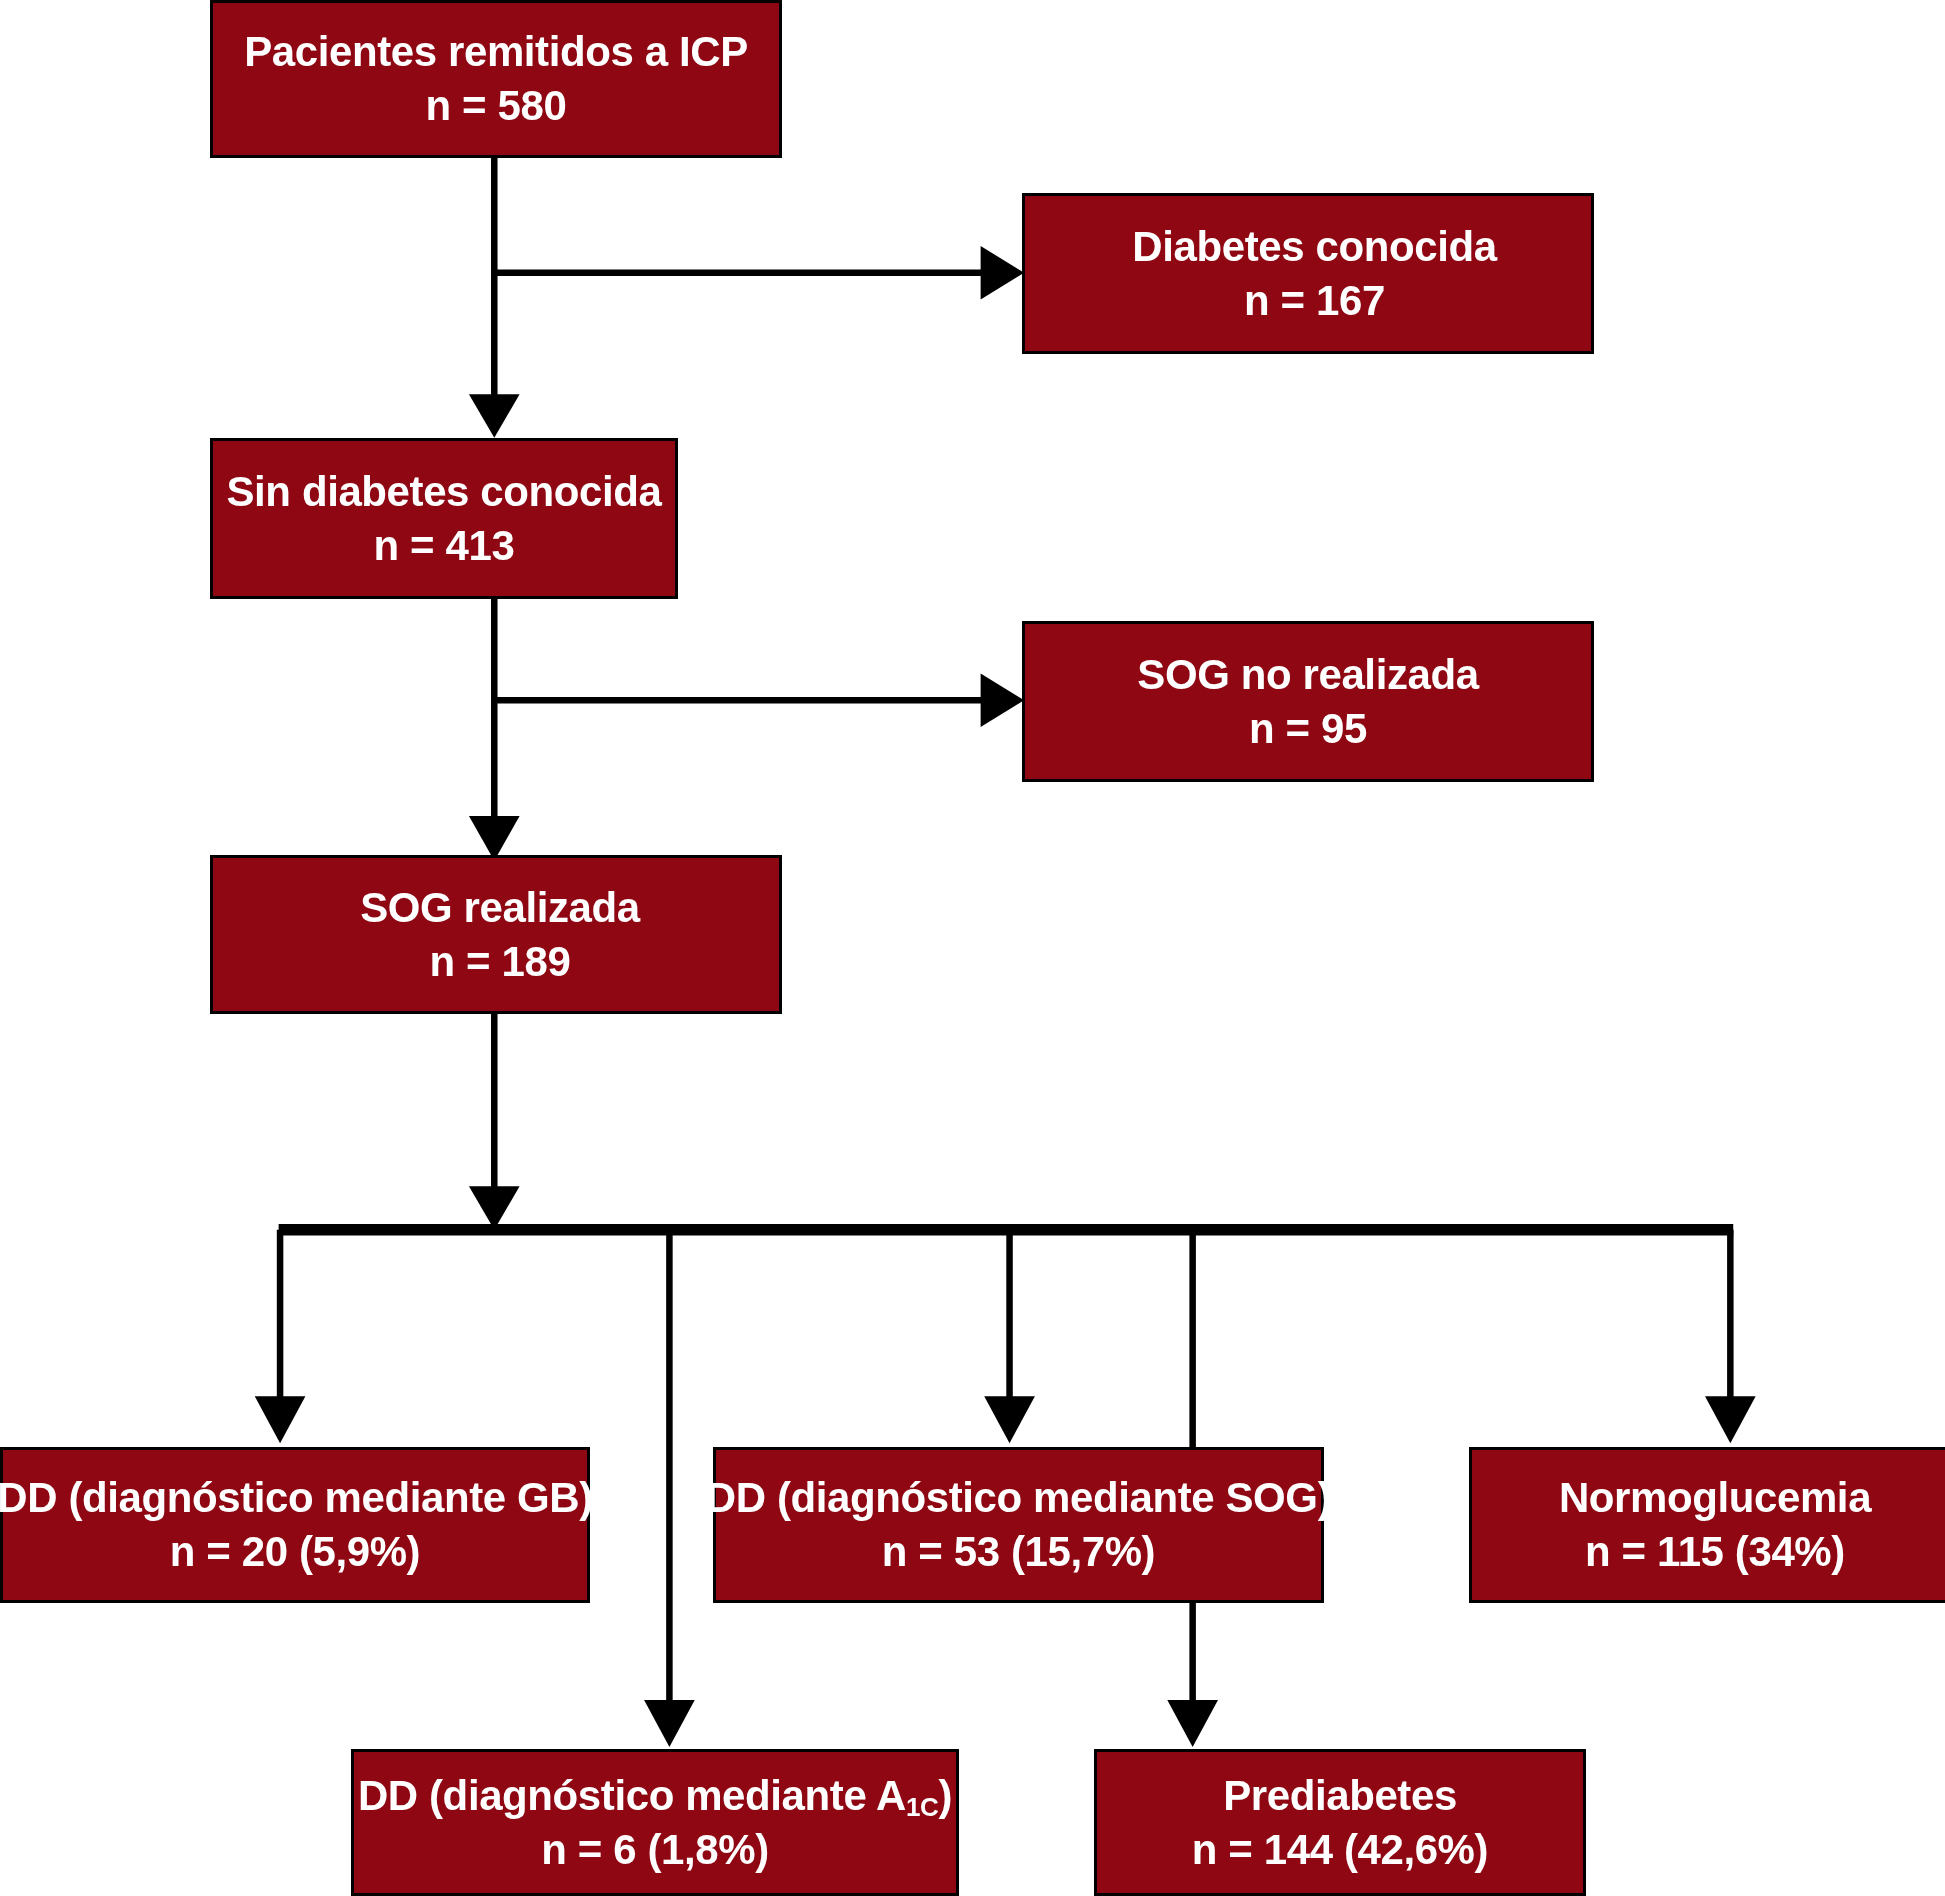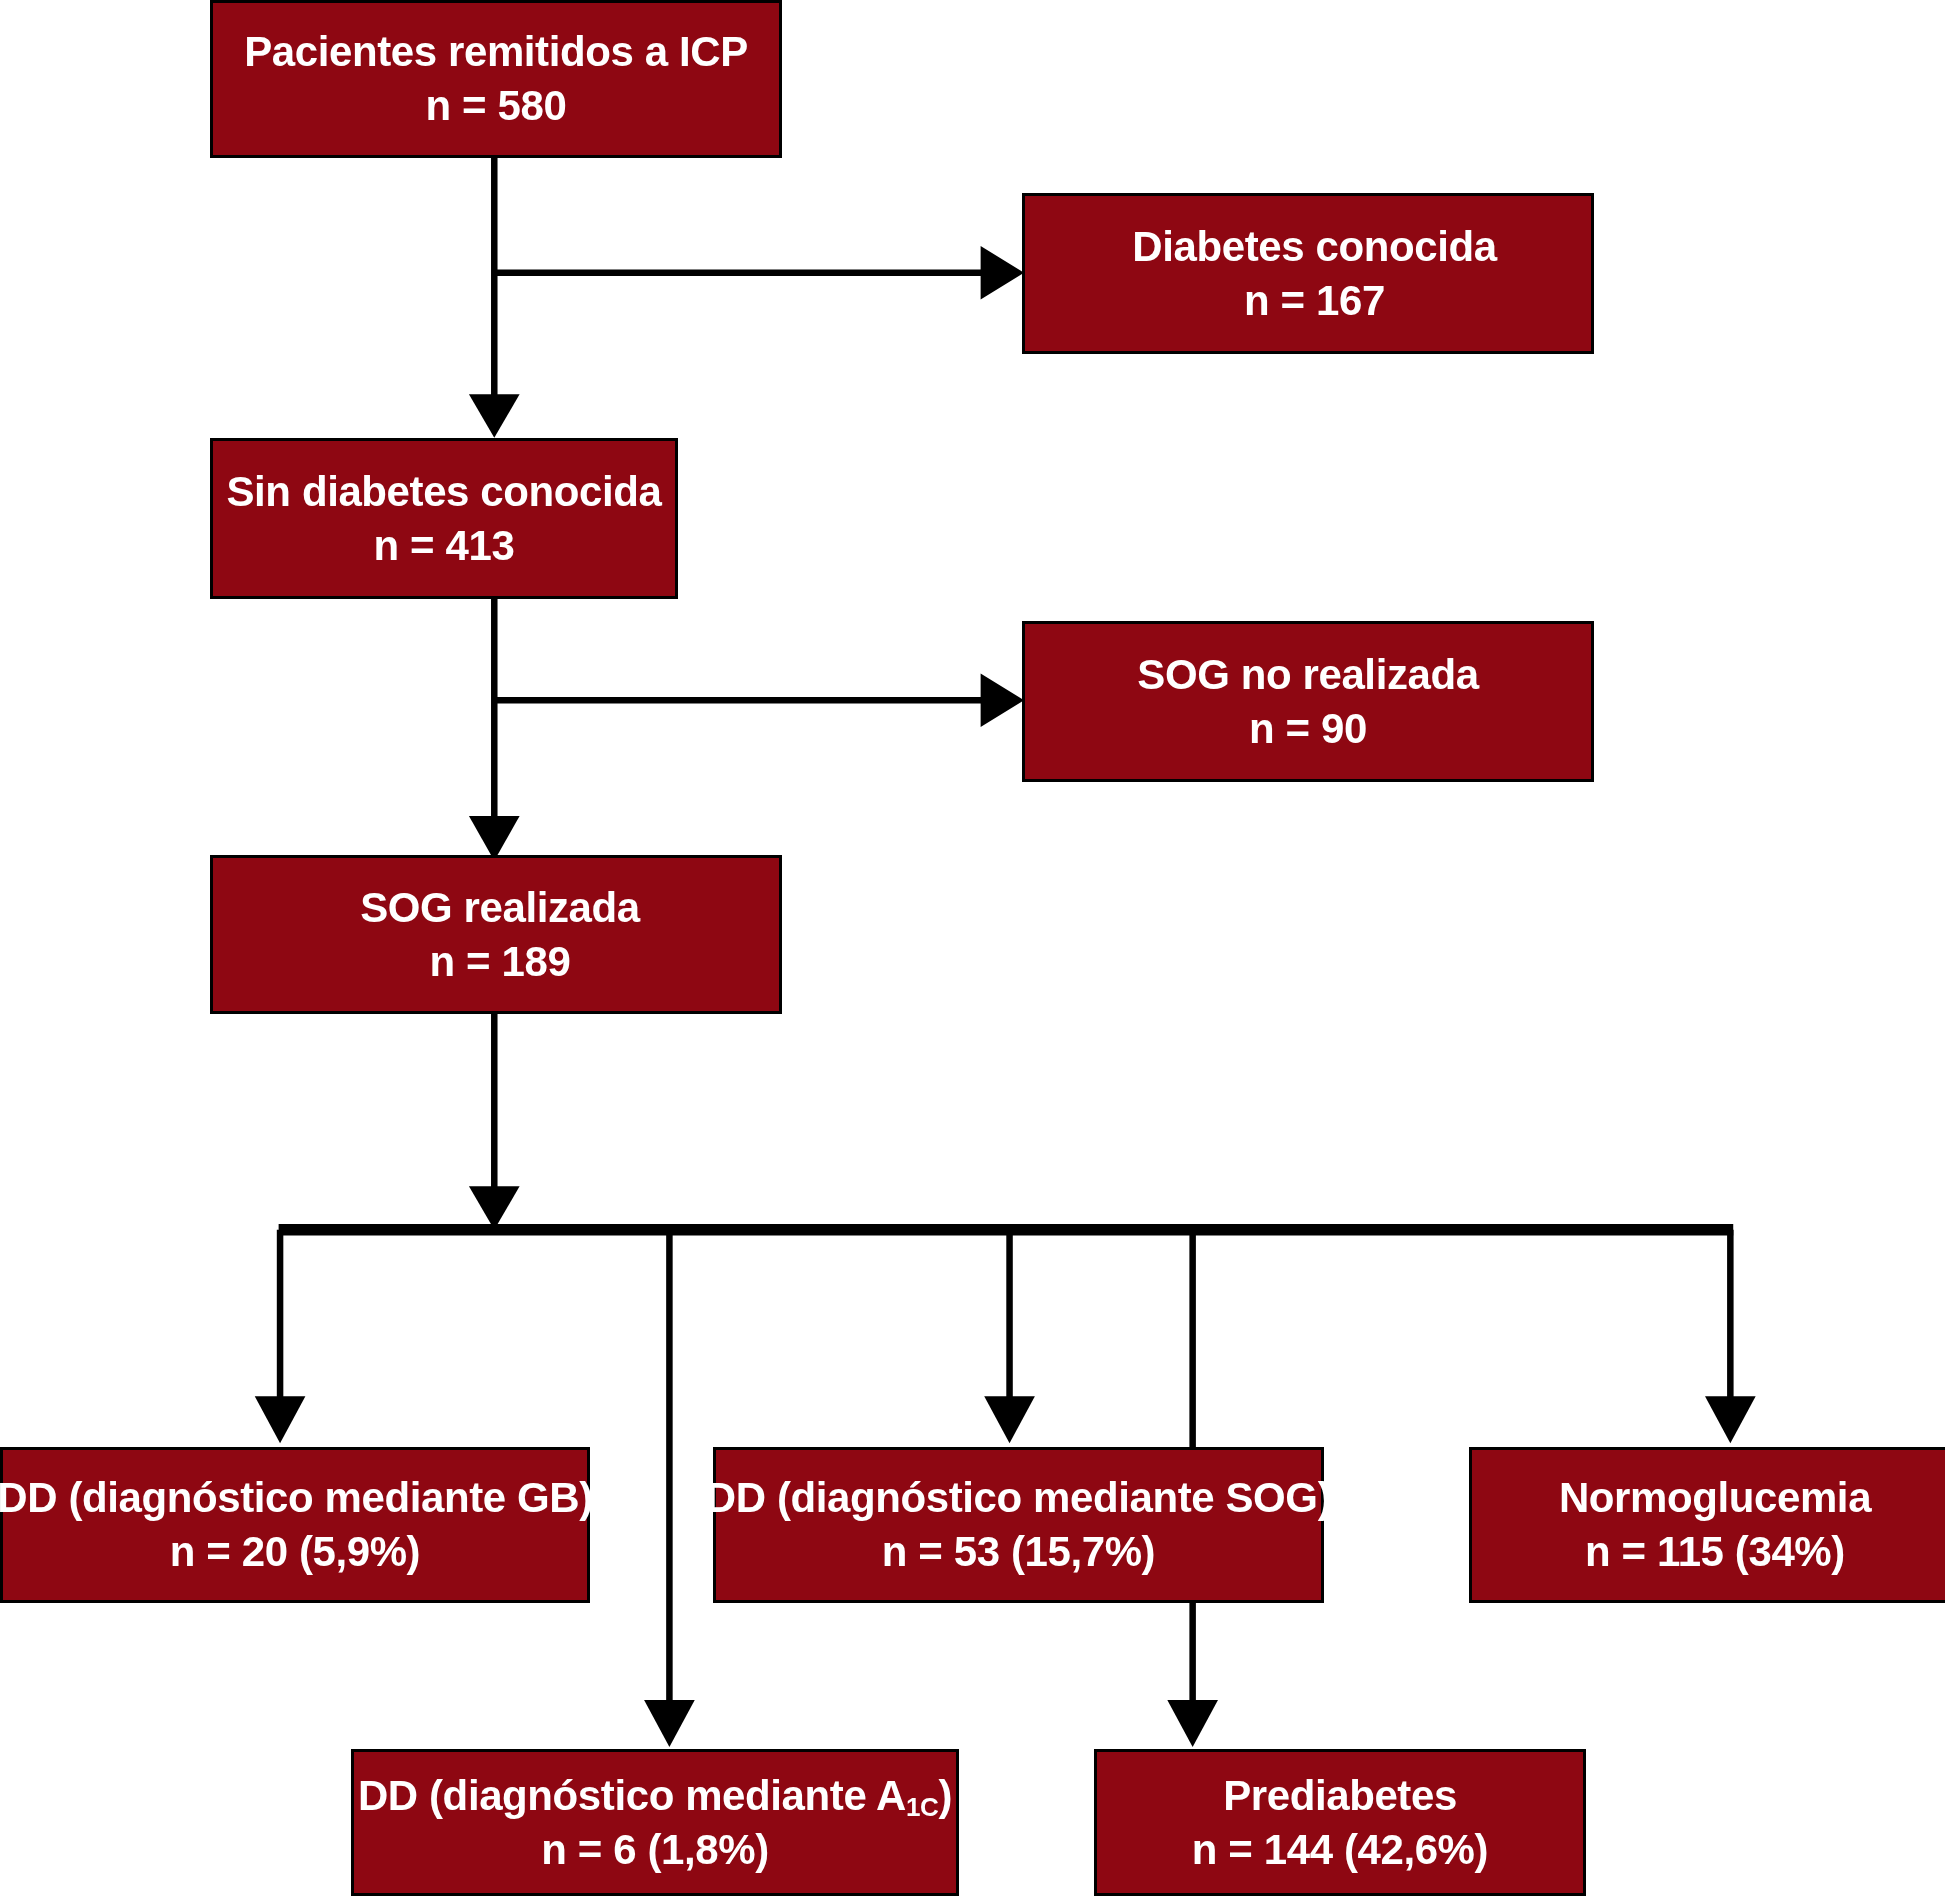--- a/index.html
+++ b/index.html
@@ -110,21 +110,21 @@
     <span class="node-line">n = 167</span>
   </div>
 
   <div class="node-box" style="left:210px; top:438px; width:468px; height:161px;">
     <span class="node-line">Sin diabetes conocida</span>
     <span class="node-line">n = 413</span>
   </div>
 
   <div class="node-box" style="left:1022px; top:621px; width:572px; height:161px;">
     <span class="node-line">SOG no realizada</span>
-    <span class="node-line">n = 90</span>
+    <span class="node-line">n = 95</span>
   </div>
 
   <div class="node-box" style="left:210px; top:855px; width:572px; height:159px;padding-left:8px;">
     <span class="node-line">SOG realizada</span>
     <span class="node-line">n = 189</span>
   </div>
 
   <div class="node-box" style="left:0px; top:1447px; width:590px; height:156px;">
     <span class="node-line">DD (diagnóstico mediante GB)</span>
     <span class="node-line">n = 20 (5,9%)</span>

